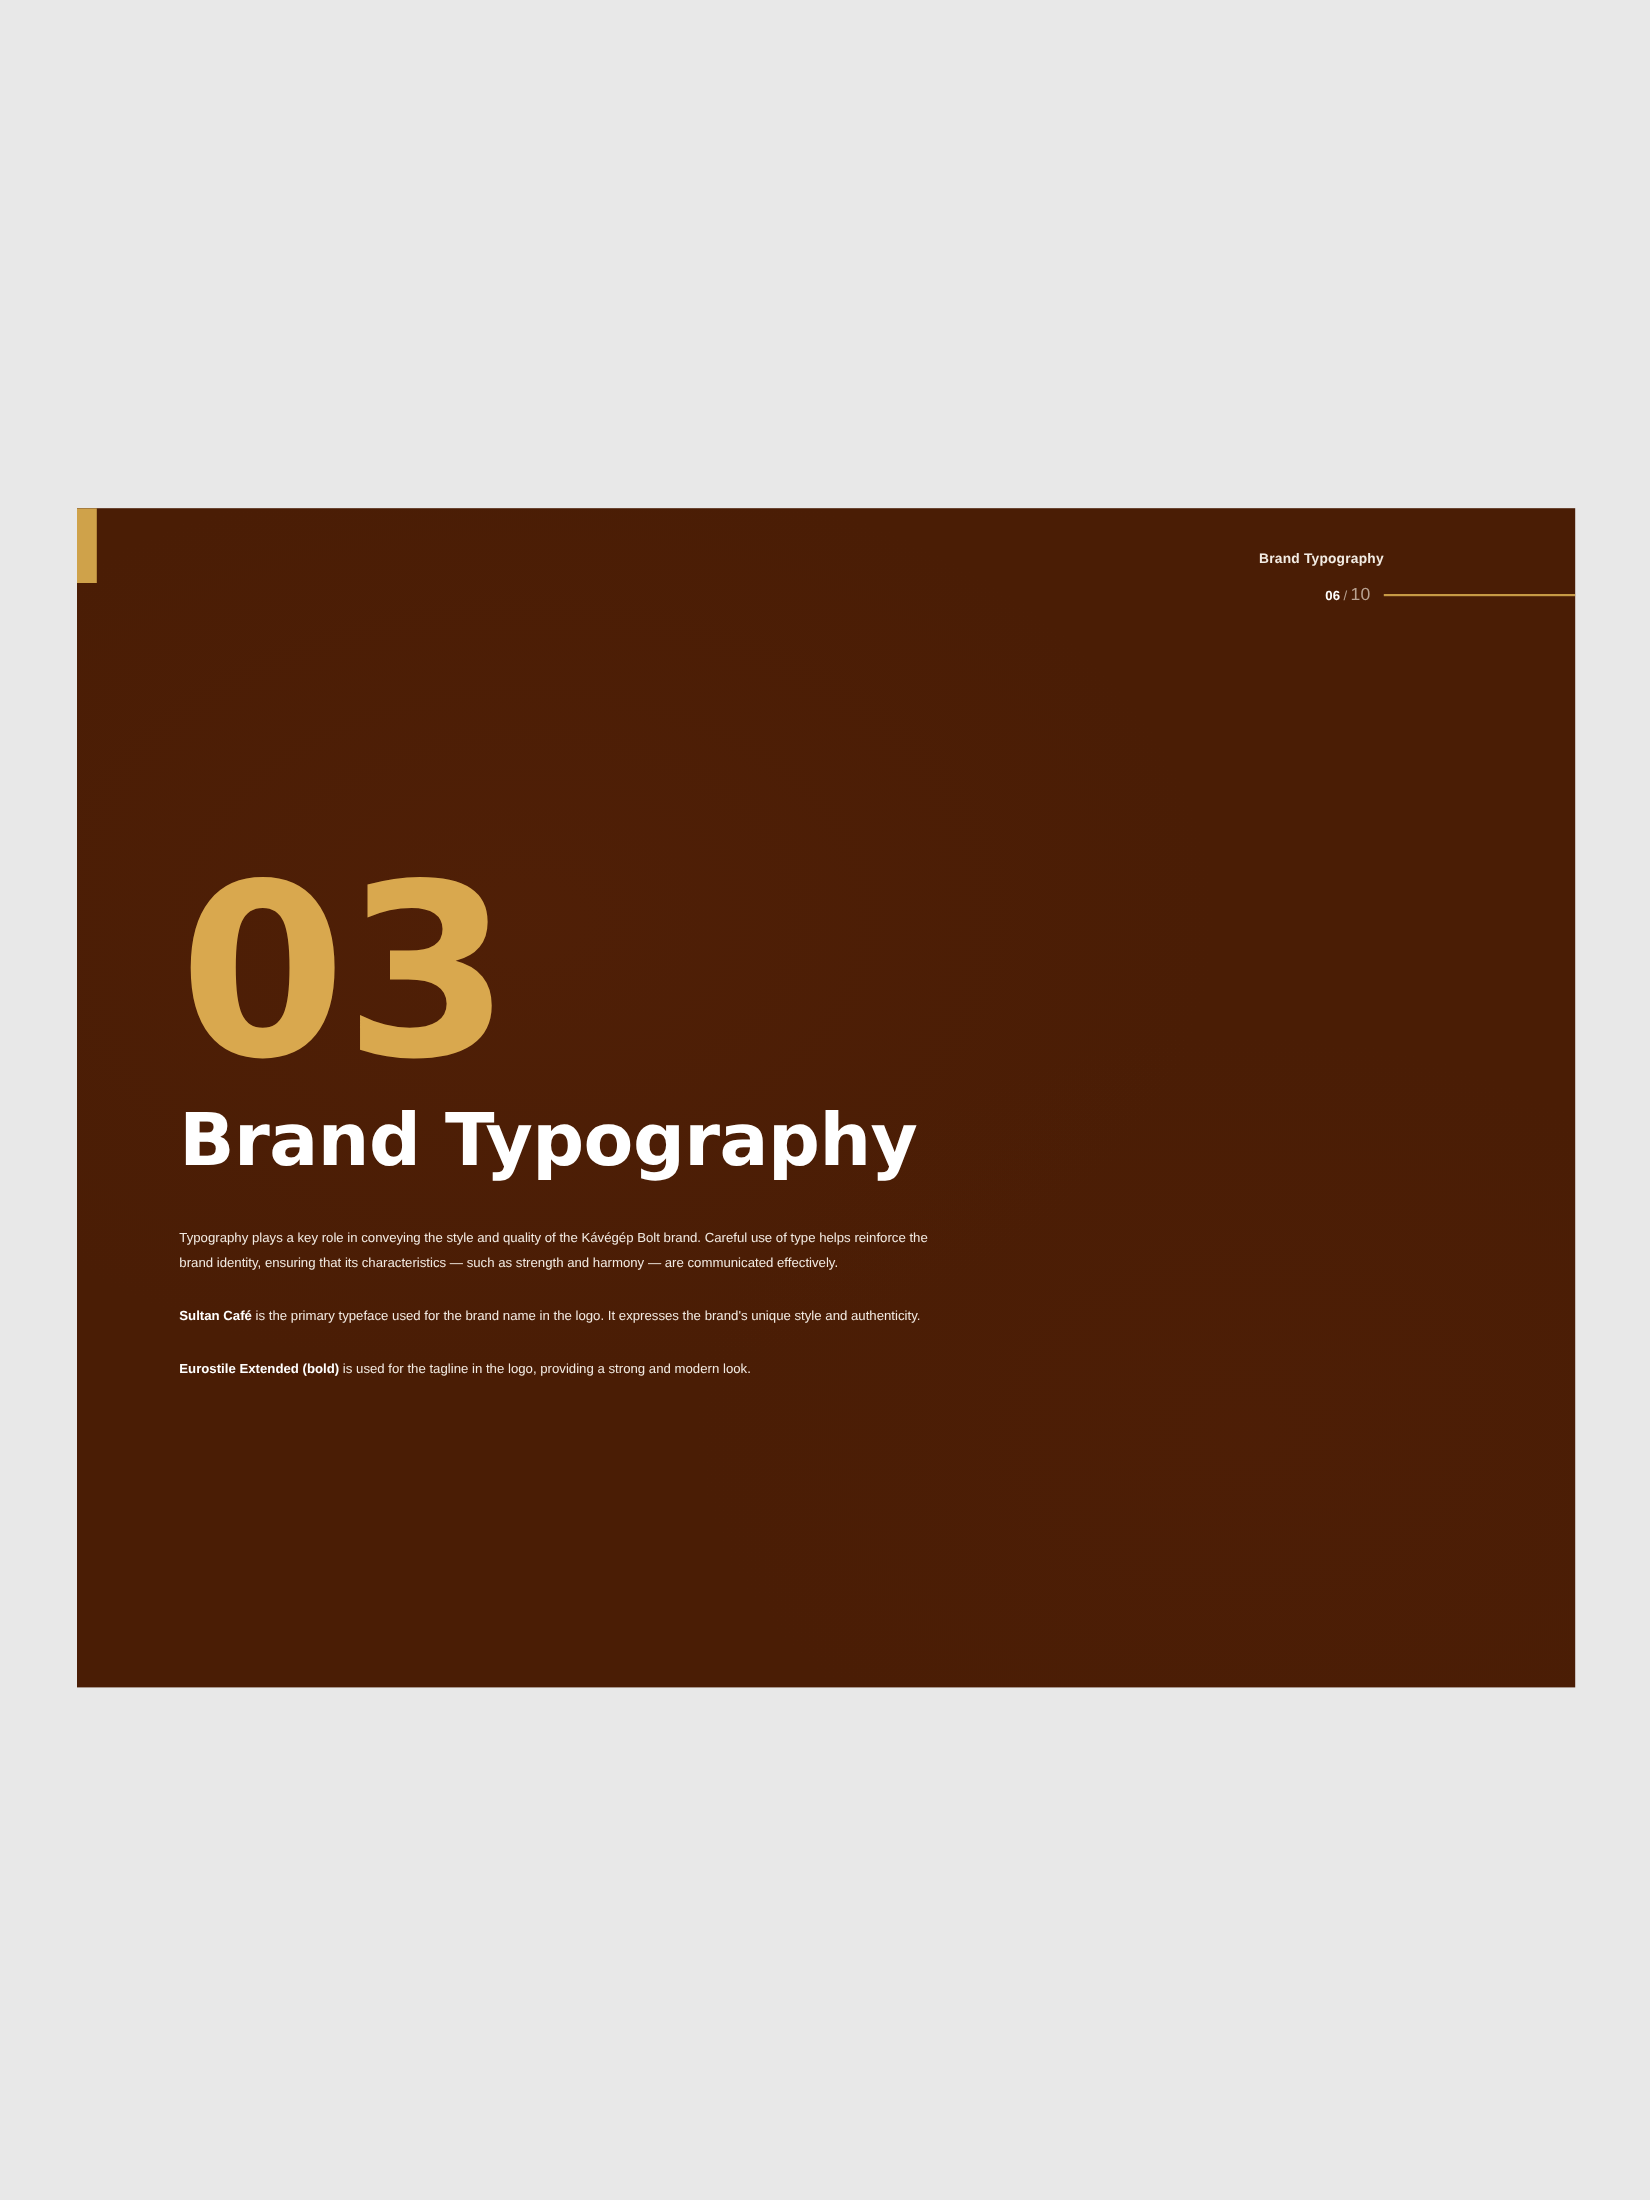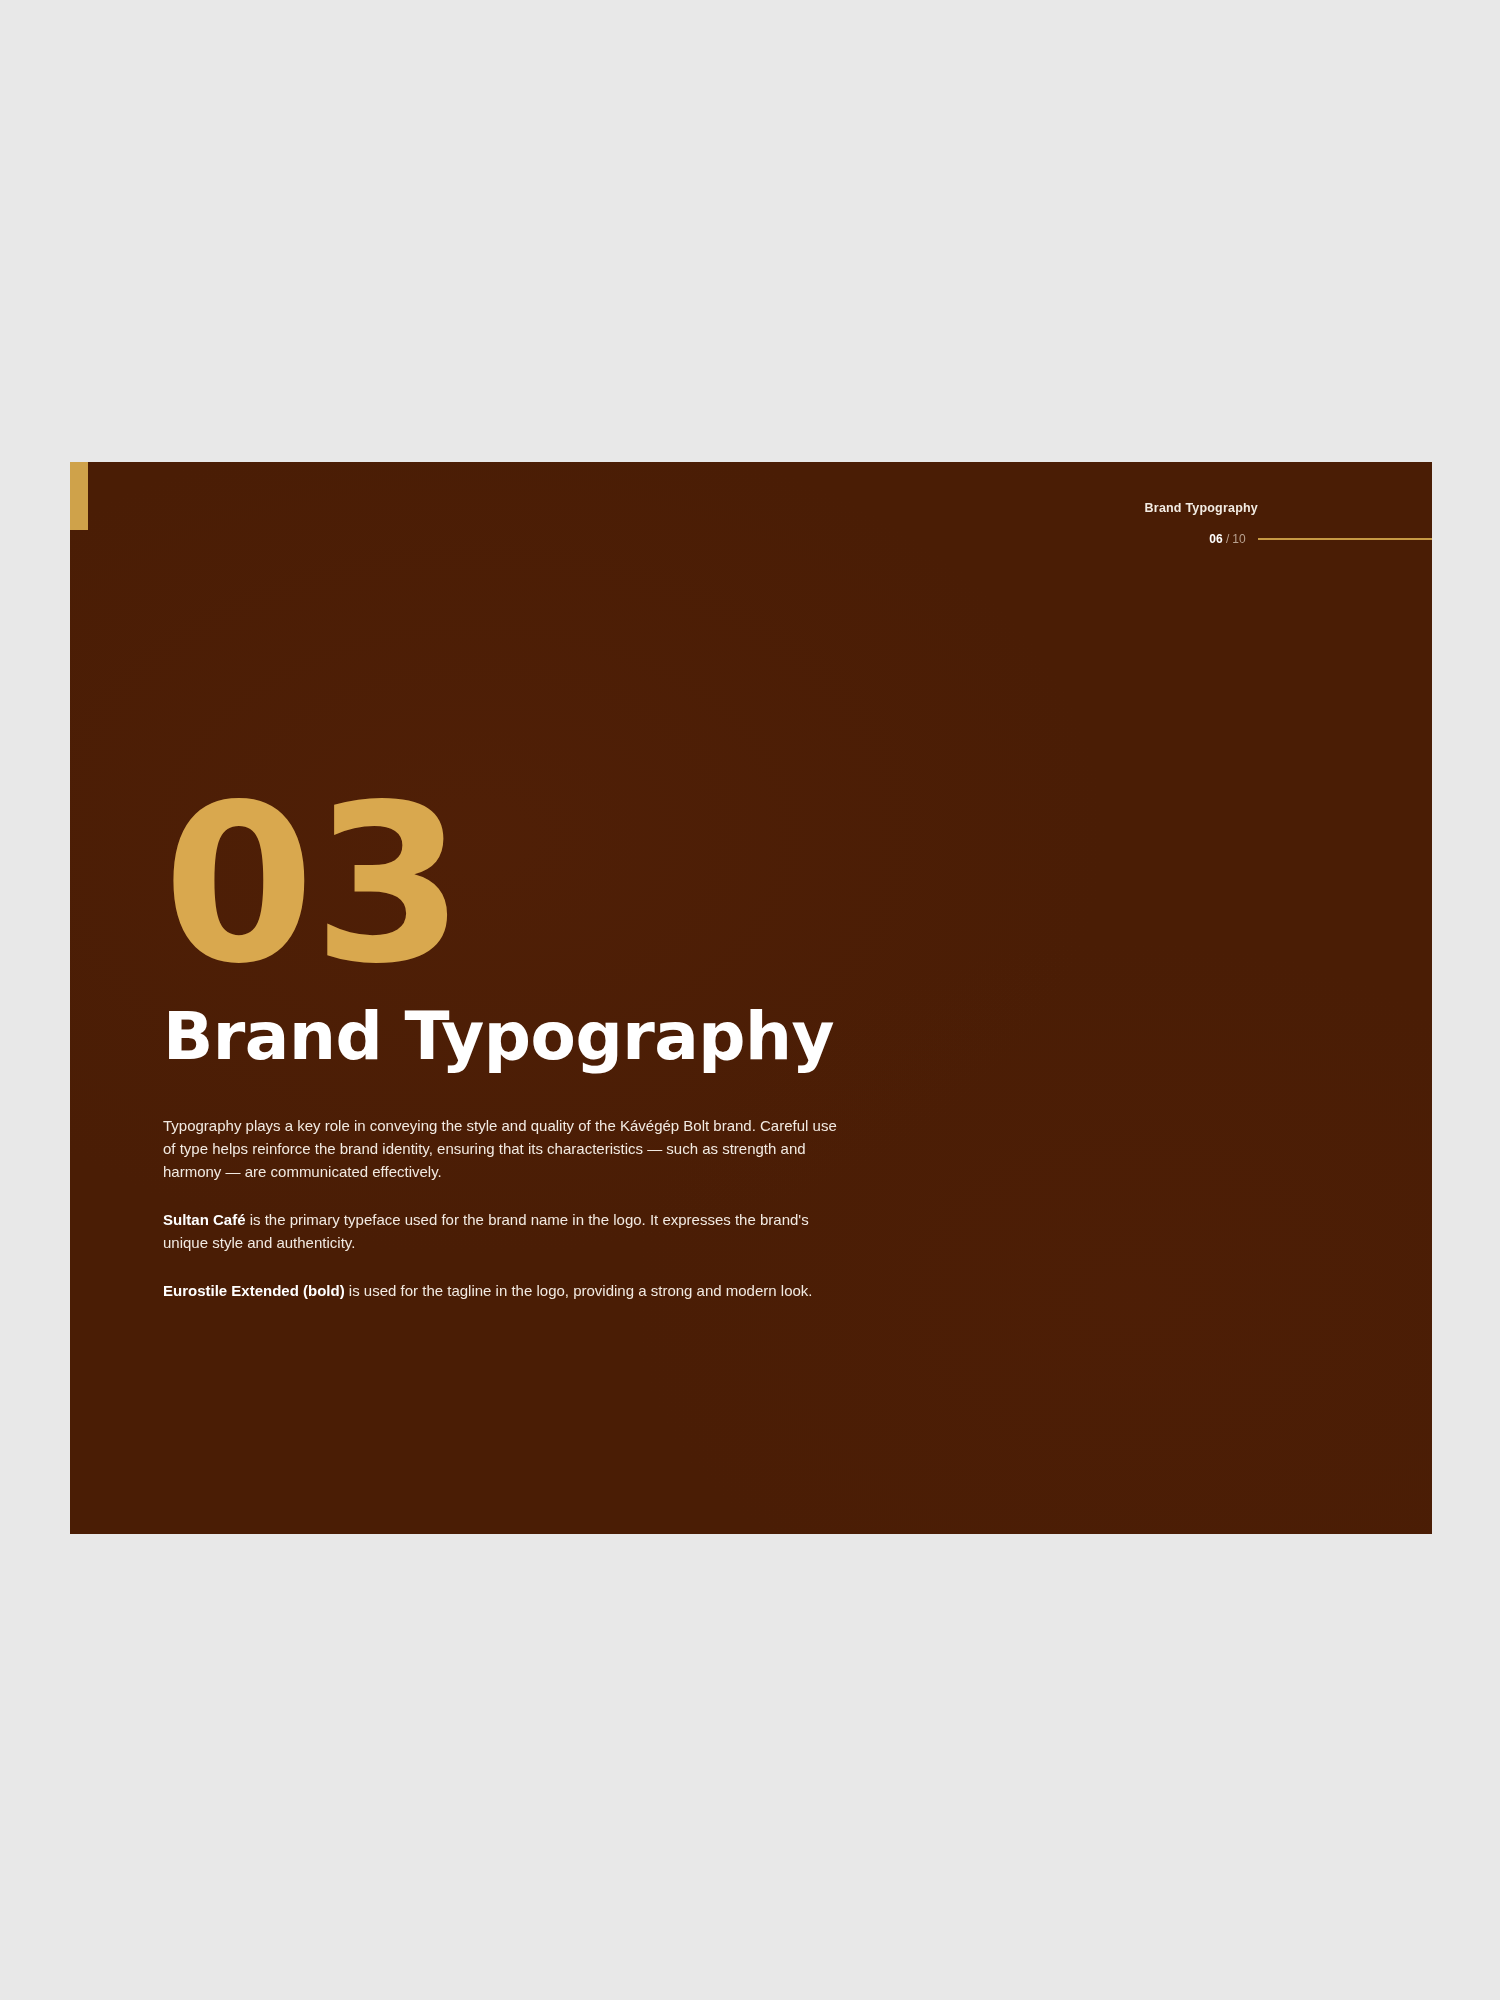--- a/index.html
+++ b/index.html
@@ -76,21 +76,21 @@
     letter-spacing: 0.2px;
   }
 
   #page-number-sep {
     font-size: 12px;
     color: #b9a291;
     margin: 0 3px;
   }
 
   #page-number-total {
-    font-size: 12px;
+    font-size: 16px;
     color: #b9a291;
     letter-spacing: 0.2px;
   }
 
   #header-rule {
     width: 174px;
     height: 2px;
     background: #c79a45;
     margin-left: 12px;
   }
@@ -121,21 +121,21 @@
     color: #ffffff;
     font-family: "DejaVu Sans", sans-serif;
   }
 
   #body-copy {
     margin-top: 44px;
     width: 690px;
   }
 
   .body-paragraph {
-    font-size: 15px;
+    font-size: 12px;
     line-height: 23px;
     color: #f2eae2;
     margin-bottom: 25px;
   }
 
   .body-paragraph:last-child { margin-bottom: 0; }
 
   .lead-term { font-weight: bold; color: #ffffff; }
 </style>
 </head>

